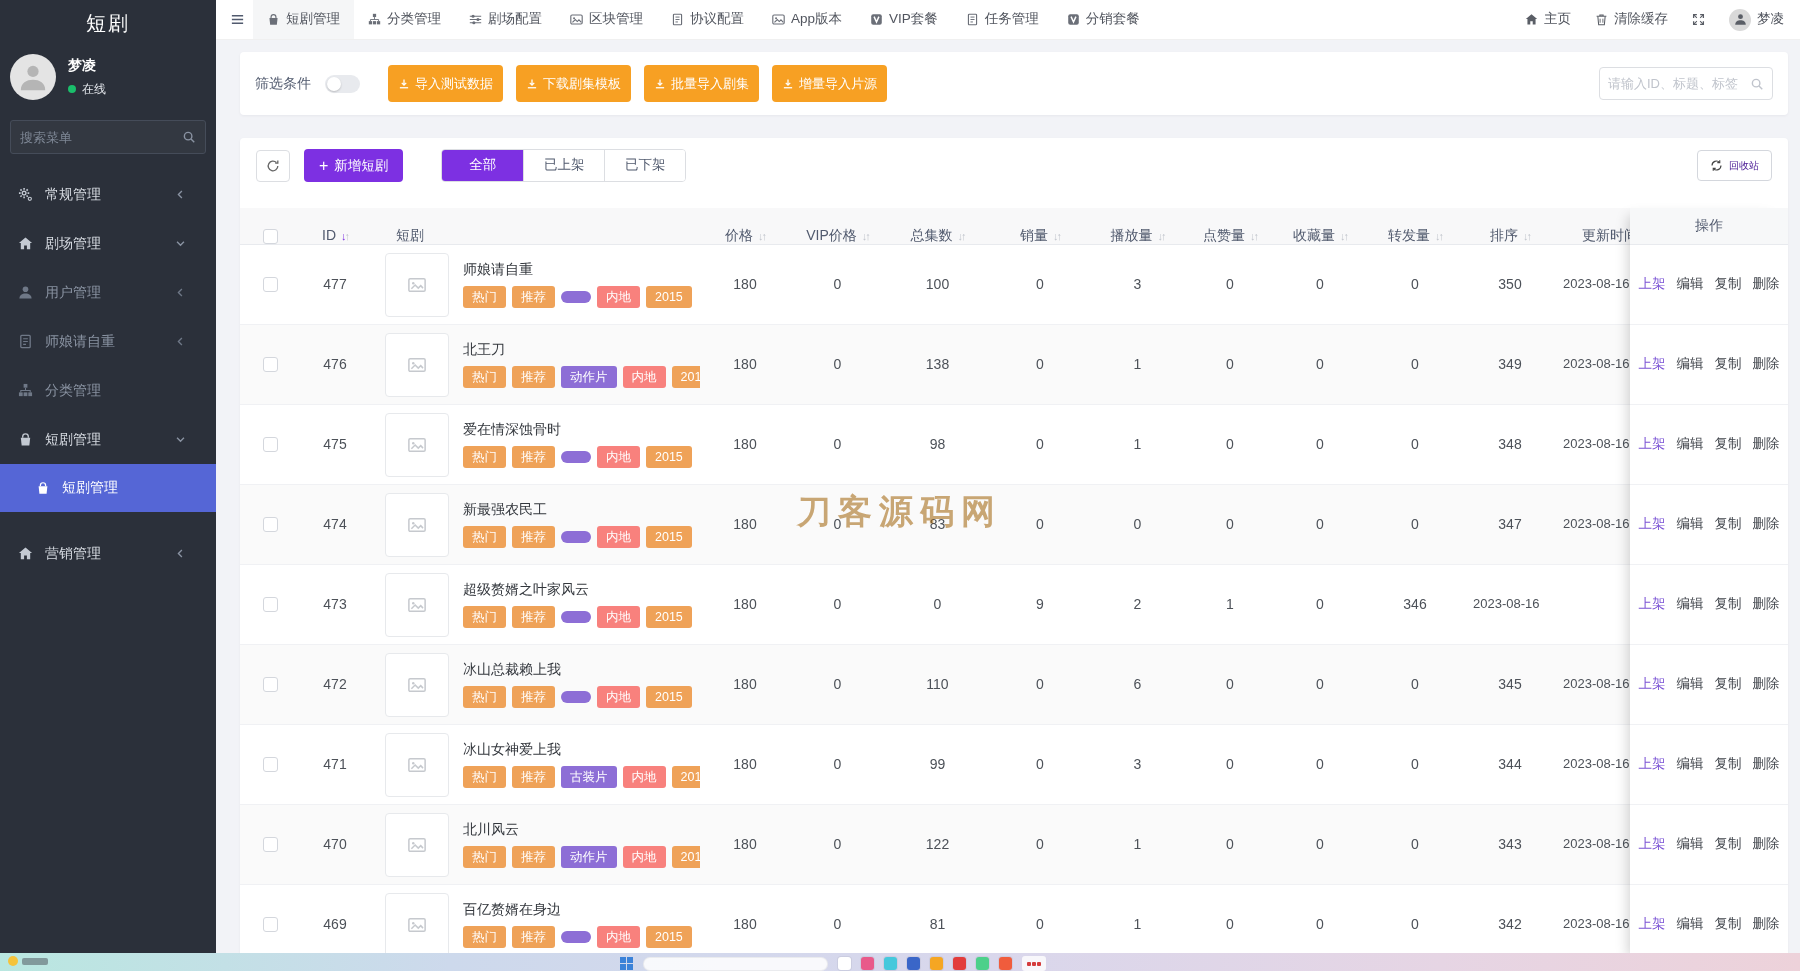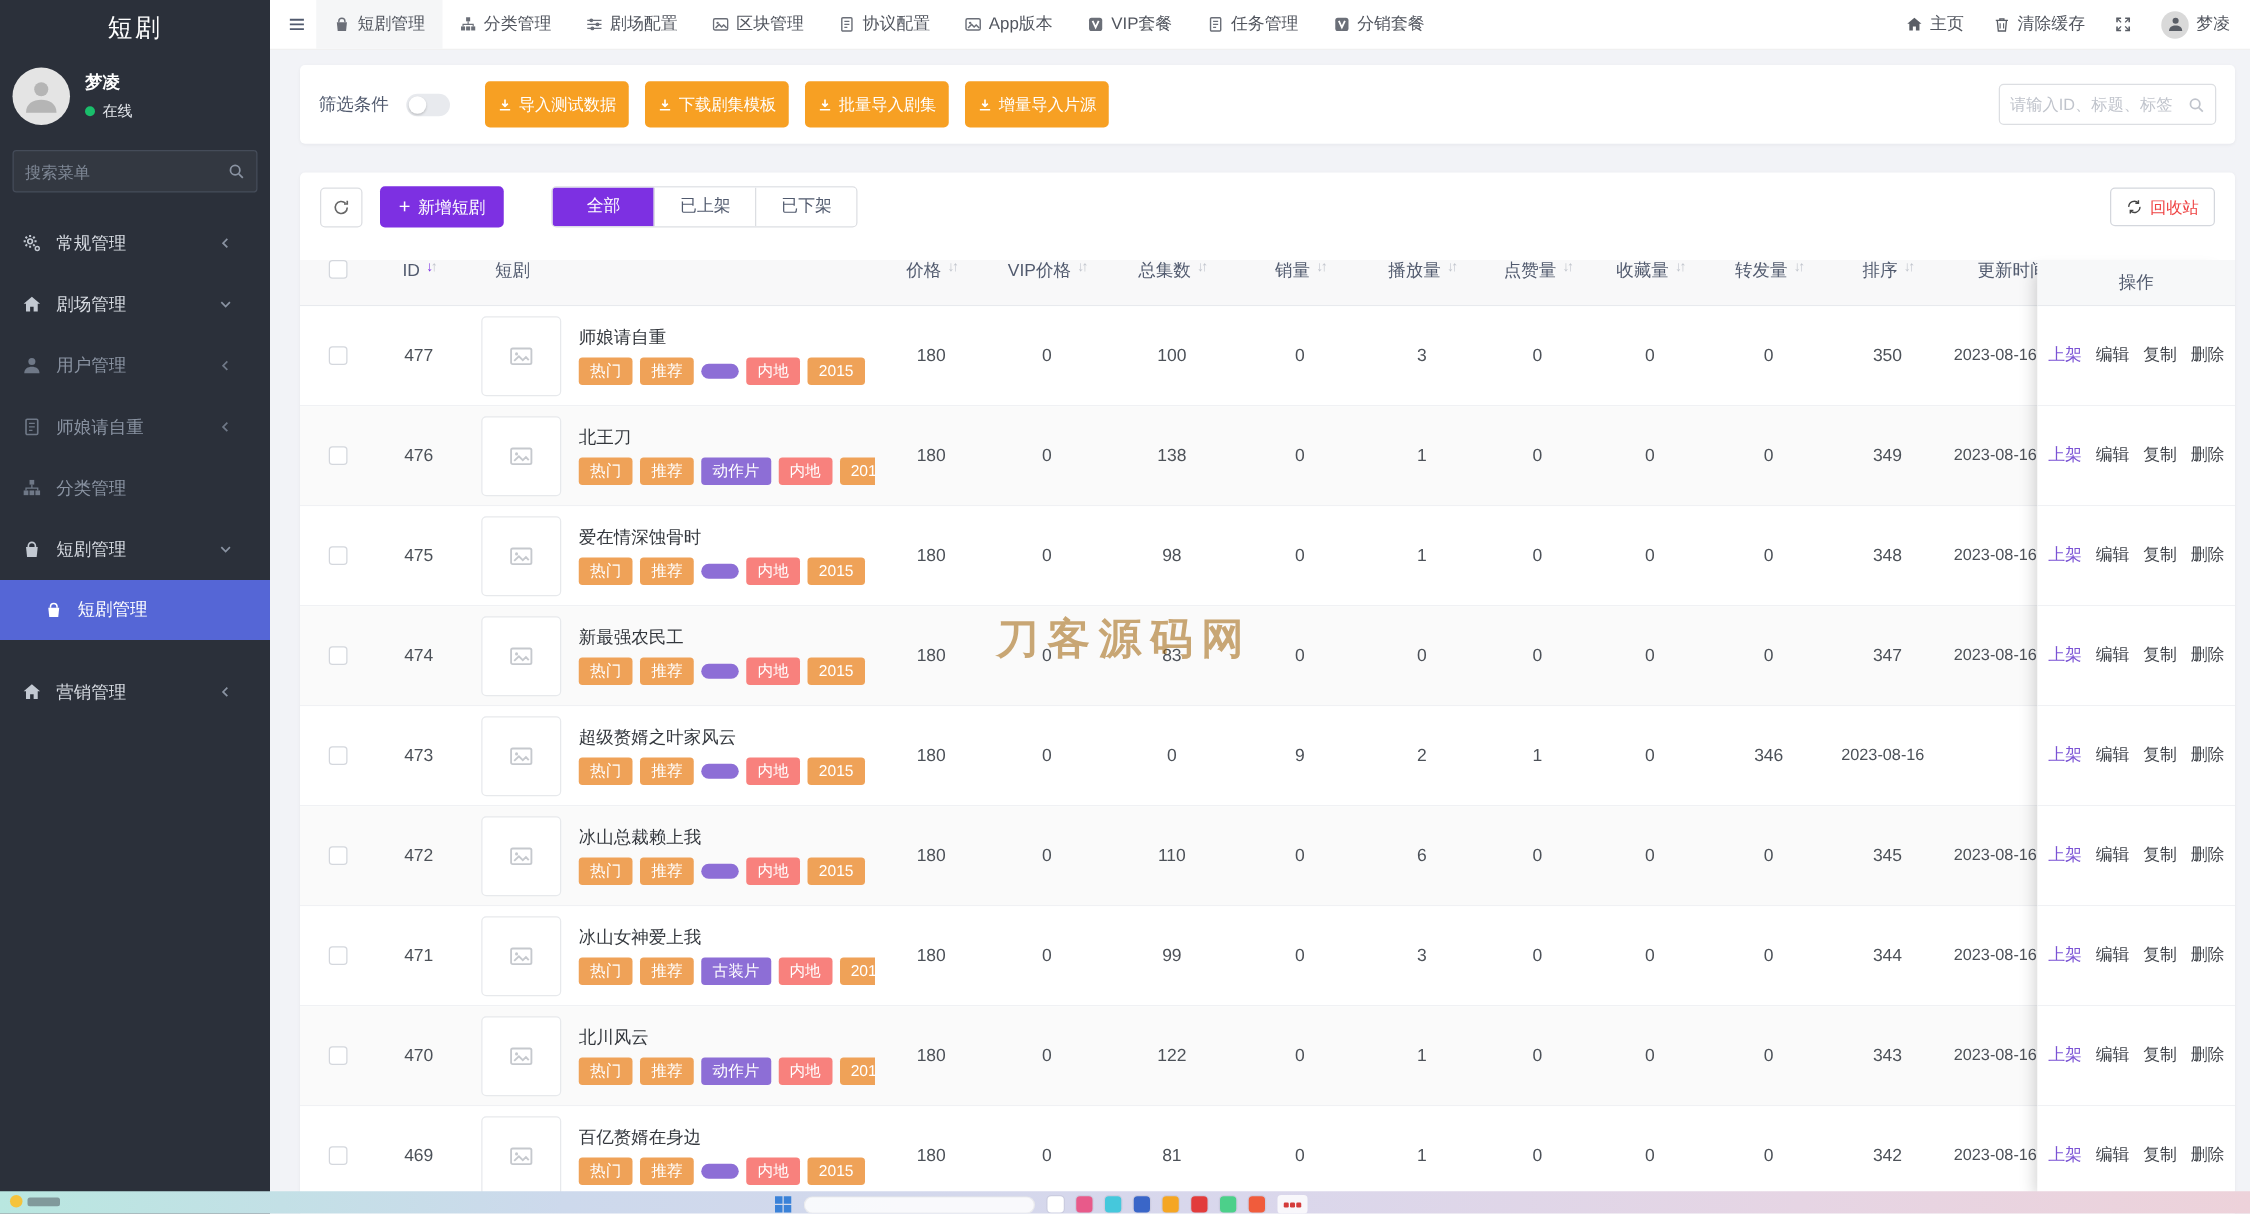--- a/index.html
+++ b/index.html
@@ -62,27 +62,27 @@
 
   .table-card{position:absolute;left:24px;right:12px;top:98px;bottom:-40px;overflow:hidden}
   .toolbar{display:flex;align-items:center;margin:11px 16px 0}
   .icon-btn{width:34px;height:32px;border:1px solid #dcdee2;border-radius:4px;background:#fff;color:#666;display:flex;align-items:center;justify-content:center;font-size:14px;cursor:pointer}
   .add-btn{margin-left:14px;height:33px;padding:0 15px;background:#7d30e2;color:#fff;border:none;border-radius:4px;font-size:13.5px;display:flex;align-items:center;gap:6px;cursor:pointer;font-family:inherit}
   .plus{font-size:16px}
   .seg{margin-left:38px;display:flex;border:1px solid #dcdee2;border-radius:4px;overflow:hidden;height:33px}
   .segtab{width:81px;display:flex;align-items:center;justify-content:center;font-size:13.5px;color:#515a6e;background:#fff;border-left:1px solid #dcdee2;cursor:pointer}
   .segtab:first-child{border-left:none}
   .segtab.active{background:#7d30e2;color:#fff}
-  .recycle-btn{margin-left:auto;height:31px;padding:0 12px;border:1px solid #d4d7dd;border-radius:4px;background:#fff;color:#ef4444;font-size:13px;display:flex;align-items:center;gap:6px;cursor:pointer;font-family:inherit}
+  .recycle-btn{margin-left:auto;height:31px;padding:0 12px;border:1px solid #d4d7dd;border-radius:4px;background:#fff;color:#4c1d95;font-size:10px;display:flex;align-items:center;gap:6px;cursor:pointer;font-family:inherit}
   .recycle-btn .ic{font-size:13px;color:#444}
 
   
   .thead,.tr{display:grid;grid-template-columns:60px 70px 330px 90px 95px 105px 100px 95px 90px 90px 100px 90px 1fr}
   .thead{height:37px;background:#f8f8f9;border-bottom:1px solid #e8eaee;color:#515a6e;font-size:14px;margin-top:26px}
-  .th{display:flex;align-items:flex-start;justify-content:center;gap:5px;white-space:nowrap}
+  .th{display:flex;align-items:flex-end;justify-content:center;gap:5px;white-space:nowrap}
   .th-drama{justify-content:flex-start;padding-left:26px}
   .th-updated{justify-content:flex-start;padding-left:27px;overflow:hidden}
   .tr{height:80px;border-bottom:1px solid #f0f1f4;background:#fff}
   .tr:nth-child(even){background:#fafafa}
   .td{display:flex;align-items:center;justify-content:center;font-size:14px;color:#4c5158;white-space:nowrap}
   .td-drama{justify-content:flex-start;padding-left:15px;overflow:hidden}
   .td-updated{justify-content:flex-start;padding-left:8px;font-size:13px}
   .arr{display:inline-flex;font-size:11px;color:#c0c4cc;letter-spacing:-2px;font-weight:700;cursor:pointer}
   .arr i{font-style:normal}
   .arr .on{color:#7d30e2}

